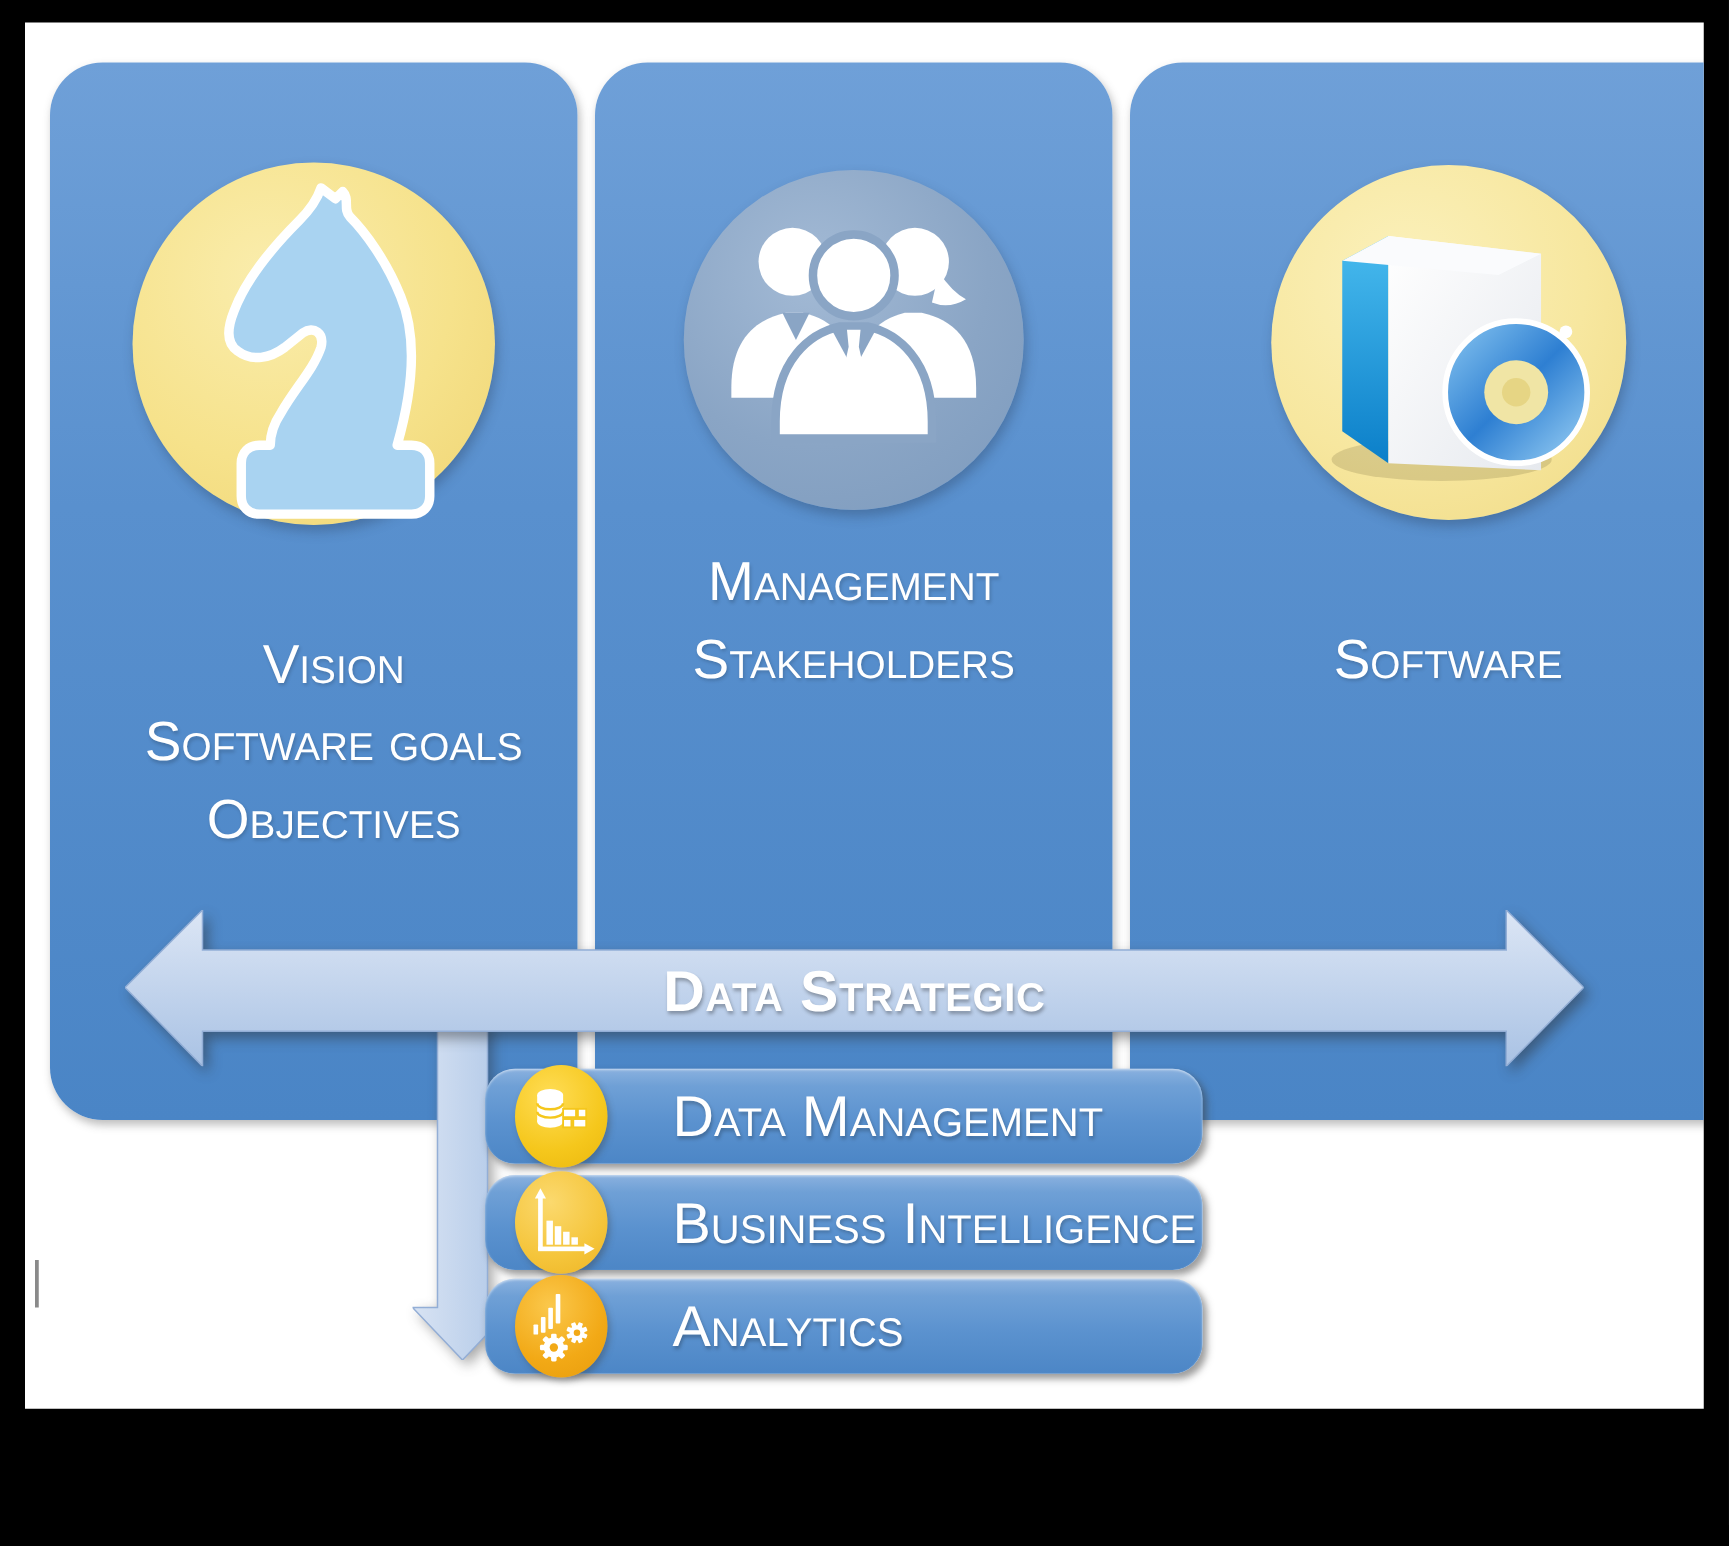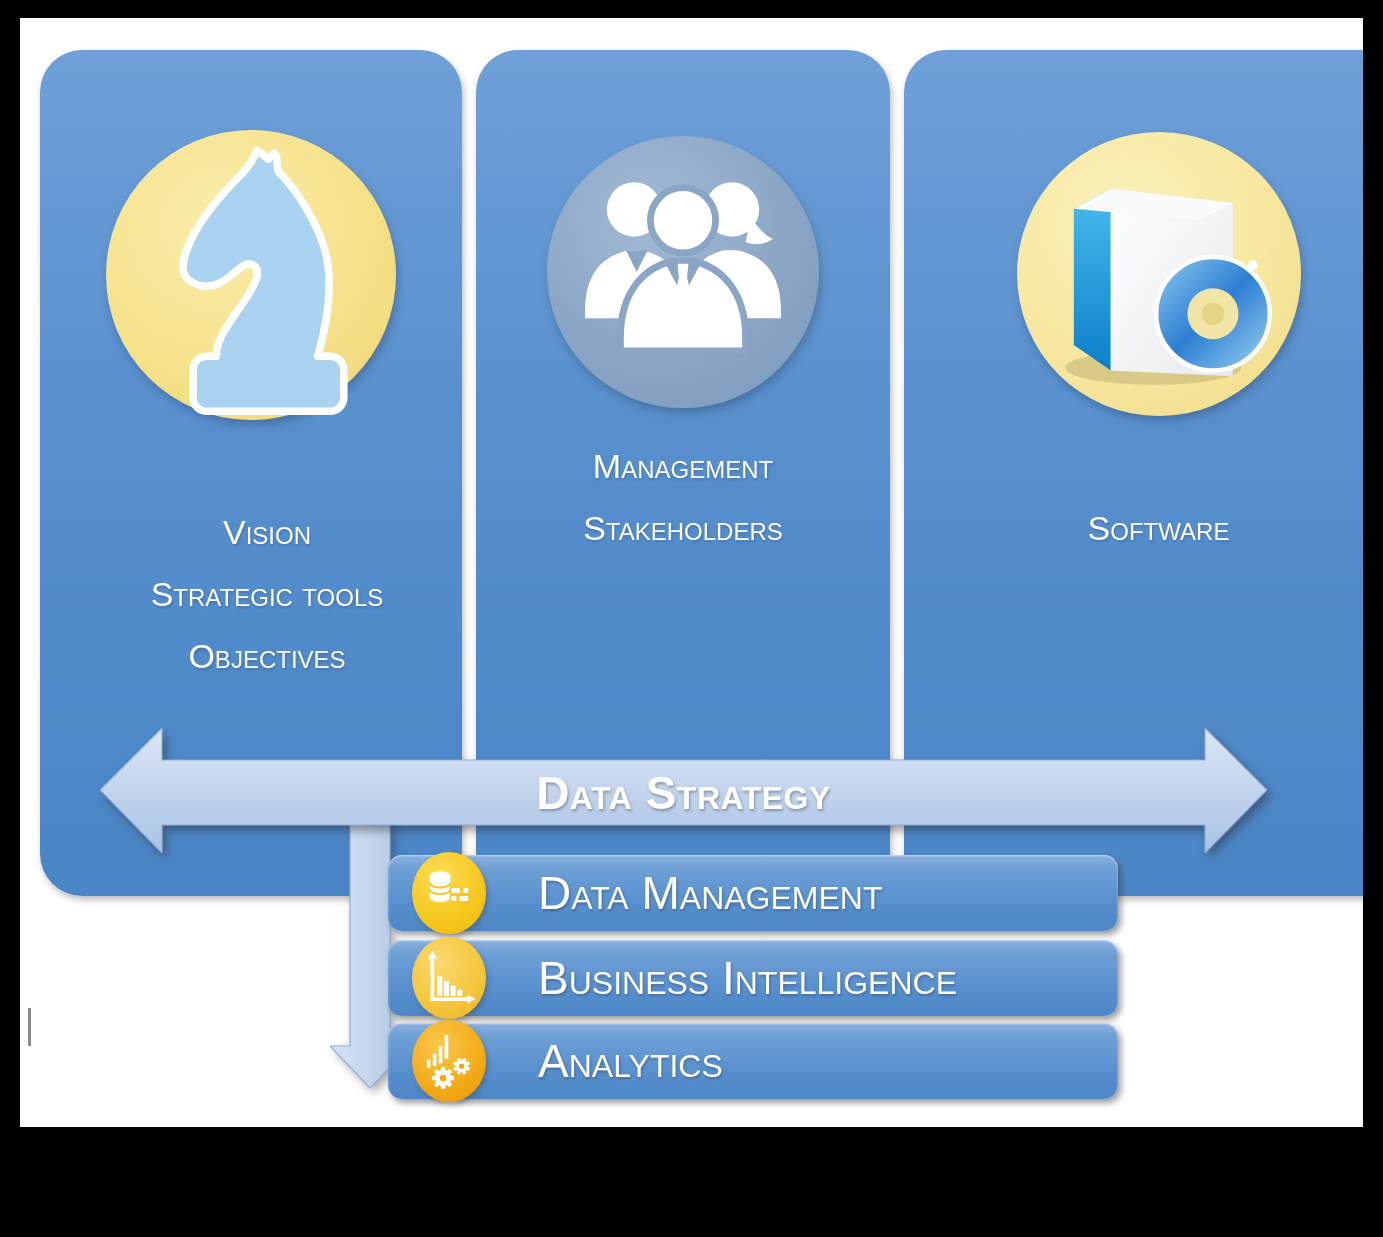--- a/index.html
+++ b/index.html
@@ -19,40 +19,40 @@
     box-shadow:2px 5px 9px rgba(40,60,90,.35);}
   .circle-knight{top:80px;width:290px;height:290px;
     background:radial-gradient(circle at 38% 32%,#FAEDAD 0%,#F6E28B 55%,#EFD472 100%);}
   .circle-people{top:86px;width:272px;height:272px;
     background:radial-gradient(circle at 38% 30%,#A3BAD5 0%,#8AA5C5 55%,#7C9ABD 100%);}
   .circle-software{top:82px;width:284px;height:284px;
     background:radial-gradient(circle at 38% 32%,#FBF1BC 0%,#F7E79F 55%,#F0DA84 100%);}
   .col-circle svg{position:absolute;left:0;top:0;width:100%;height:100%;}
 
   .col-text{position:absolute;left:0;width:100%;text-align:center;color:#fff;
-    font-variant:small-caps;font-size:34px;line-height:62px;font-weight:normal;
+    font-variant:small-caps;font-size:44px;line-height:62px;font-weight:normal;
     text-shadow:1px 2px 3px rgba(0,0,0,.18);z-index:2;}
   .col-vision .col-text{top:451px;margin-left:16px;}
   .col-people .col-text{top:385px;}
   .col-software .col-text{top:447px;}
 
   
   .harrow{position:absolute;left:80px;top:710px;width:1167px;height:125px;z-index:3;
     filter:drop-shadow(4px 5px 5px rgba(40,40,40,.45));}
   .harrow-label{position:absolute;left:80px;top:742px;width:1167px;height:65px;z-index:4;
     display:flex;align-items:center;justify-content:center;color:#fff;font-weight:bold;
     font-variant:small-caps;font-size:46px;letter-spacing:.5px;
     text-shadow:1px 2px 3px rgba(0,0,0,.3);}
 
   
   .varrow{position:absolute;left:310px;top:800px;width:80px;height:270px;z-index:2;
     filter:drop-shadow(4px 4px 5px rgba(40,40,40,.4));}
 
   
-  .bar{position:absolute;left:368px;width:730px;height:76px;border-radius:14px;z-index:5;
+  .bar{position:absolute;left:368px;width:574px;height:76px;border-radius:24px;z-index:5;
     background:linear-gradient(180deg,#8AB1DF 0%,#6FA0D6 18%,#5B92CF 55%,#4C86C6 100%);
     box-shadow:3px 4px 6px rgba(60,60,60,.5), inset 0 1px 2px rgba(255,255,255,.55);
     display:flex;align-items:center;}
   .bar-dm{top:837px;} .bar-bi{top:922px;} .bar-an{top:1005px;}
   .bar-circle{position:absolute;left:24px;top:-3px;width:74px;height:82px;border-radius:50%;
     box-shadow:2px 3px 5px rgba(60,60,60,.35);}
   .bc-gold{background:radial-gradient(circle at 38% 30%,#FFDD55 0%,#F5C71C 60%,#EBB70D 100%);}
   .bc-amber{background:radial-gradient(circle at 38% 30%,#FBD96E 0%,#F5C53B 60%,#EDB424 100%);}
   .bc-orange{background:radial-gradient(circle at 38% 30%,#FBC84C 0%,#F2A916 60%,#E89C0C 100%);}
   .bar-circle svg{position:absolute;left:0;top:0;width:100%;height:100%;}
@@ -72,21 +72,21 @@
         <svg viewBox="0 0 100 100">
           <path d="M52 7 C51 10 49 13 46 16 C38 24 31 33 28 41 C26 46 26 50 29 52
                    C33 55 38 54 42 51 L47 47 C50 45 53 47 52 51 C50 57 45 62 41 69
                    C39 72 38 75 38 78 L35 78 C32 78 30 80 30 83 L30 92 C30 95 32 97 35 97
                    L77 97 C80 97 82 95 82 92 L82 83 C82 80 80 78 77 78 L73 78
                    C77 64 79 49 74 37 C70 27 64 19 60 15 C58 13 60 10 58 8 L56 10 L52 7 Z" fill="#A9D3F1" stroke="#FFFFFF" stroke-width="2.6" stroke-linejoin="round"></path>
         </svg>
       </div>
       <div class="col-text">
         <div>Vision</div>
-        <div>Strategic tools</div>
+        <div>Software goals</div>
         <div>Objectives</div>
       </div>
     </div>
 
     <div class="column col-people">
       <div class="col-circle circle-people">
         <svg viewBox="0 0 100 100">
           <g fill="#FFFFFF">
             <circle cx="32" cy="27" r="10"></circle>
             <path d="M14 64 C14 50 21 44 30 42 L35 42 C44 44 50 50 50 64 L50 67 L14 67 Z"></path>
@@ -152,21 +152,21 @@
 
     <svg class="harrow" viewBox="0 0 1167 125" preserveAspectRatio="none">
       <defs>
         <linearGradient id="hGrad" x1="0" y1="0" x2="0" y2="1">
           <stop offset="0" stop-color="#DCE6F5"></stop>
             <stop offset="1" stop-color="#A9C2E4"></stop>
         </linearGradient>
       </defs>
       <polygon points="0,62 62,0 62,32 1105,32 1105,0 1167,62 1105,125 1105,97 62,97 62,125" fill="url(#hGrad)" stroke="#93AED6" stroke-width="1.2"></polygon>
     </svg>
-    <div class="harrow-label">Data Strategy</div>
+    <div class="harrow-label">Data Strategic</div>
 
     <div class="bar bar-dm">
       <div class="bar-circle bc-gold">
         <svg viewBox="0 0 100 100">
           <g fill="#FFFFFF">
             <ellipse cx="38" cy="27" rx="14" ry="6.5"></ellipse>
             <rect x="24" y="27" width="28" height="29"></rect>
             <path d="M24 56 A14 6.5 0 0 0 52 56 L52 54 L24 54 Z"></path>
             <path d="M24 36 A14 6.5 0 0 0 52 36" fill="none" stroke="#F5C71C" stroke-width="2.6"></path>
             <path d="M24 45 A14 6.5 0 0 0 52 45" fill="none" stroke="#F5C71C" stroke-width="2.6"></path>

